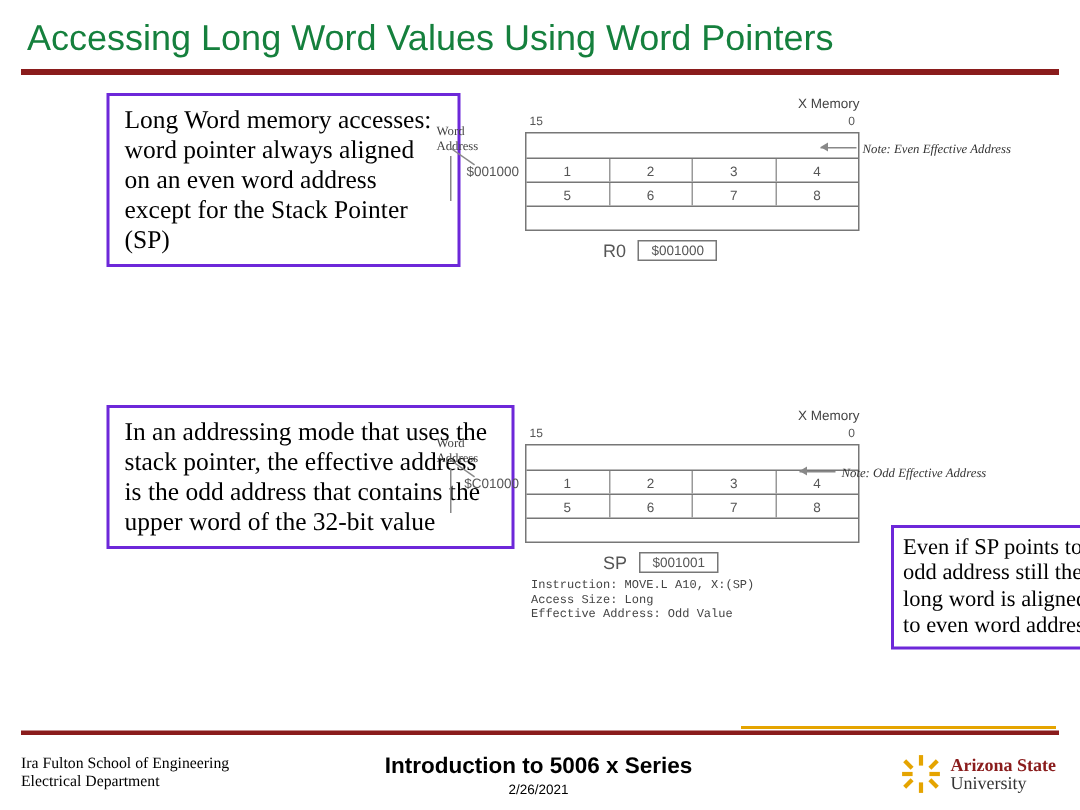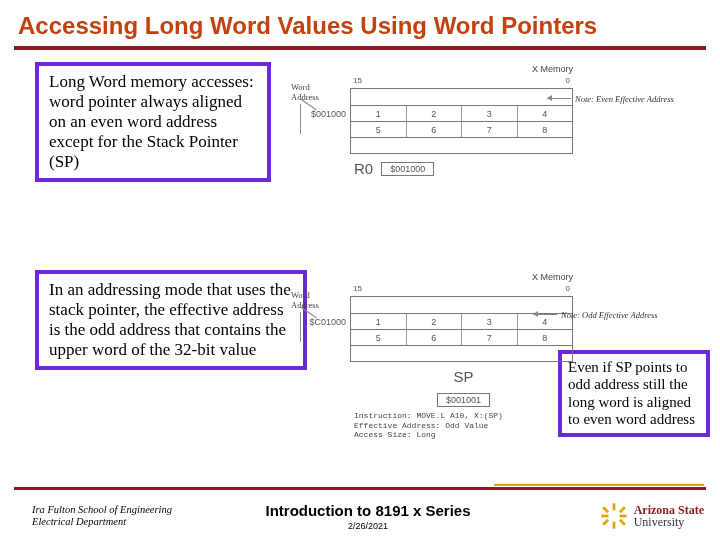--- a/index.html
+++ b/index.html
@@ -1,20 +1,20 @@
 <!DOCTYPE html>
 <html><head>
 <meta charset="utf-8">
 <style>
   * { box-sizing: border-box; margin: 0; padding: 0; }
   body { width: 720px; height: 540px; font-family: "Times New Roman", Times, serif; background: #fff; position: relative; overflow: hidden; }
-  .slide-title { font-family: Arial, Helvetica, sans-serif; font-weight: bold; font-size: 24px; padding: 12px 18px 6px 18px; color: #c2410c; }
+  .slide-title { font-family: Arial, Helvetica, sans-serif; font-weight: normal; font-size: 24px; padding: 12px 18px 6px 18px; color: #15803d; }
   .title-rule { height: 4px; background: #8a1c1c; margin: 0 14px 0 14px; }
   .content { position: relative; padding: 16px 14px 0 35px; }
-  .textbox { border: 4px solid #6d28d9; background: #fff; padding: 6px 8px 6px 10px; font-size: 17px; line-height: 1.18; }
+  .textbox { border: 2px solid #6d28d9; background: #fff; padding: 6px 8px 6px 10px; font-size: 17px; line-height: 1.18; margin-left: 36px; }
   .box1 { position: absolute; top: 12px; left: 35px; width: 236px; }
   .box2 { position: absolute; top: 220px; left: 35px; width: 272px; }
   .box3 { position: absolute; top: 300px; left: 558px; width: 152px; font-size: 15px; line-height: 1.15; padding: 5px 6px; }
   .diagram { position: absolute; font-family: Arial, Helvetica, sans-serif; font-size: 9px; color: #555; }
   .dia1 { top: 14px; left: 288px; width: 285px; }
   .dia2 { top: 222px; left: 288px; width: 285px; }
   .mem-lbl { text-align: right; font-size: 9px; margin-bottom: 2px; color: #444; }
   .dia-row { display: flex; align-items: stretch; }
   .addr-col { width: 62px; text-align: right; padding-right: 4px; display: flex; flex-direction: column; }
   .addr-col .sp { height: 18px; }
@@ -27,32 +27,32 @@
   .mrow:first-child { border-top: none; }
   .mcell { flex: 1; border-right: 1px solid #999; text-align: center; font-size: 9px; line-height: 16px; }
   .mcell:last-child { border-right: none; }
   .note { position: absolute; font-size: 8.5px; font-style: italic; color: #333; white-space: nowrap; }
   .note1 { top: 44px; left: 575px; }
   .note2 { top: 260px; left: 561px; }
   .note::before { content: ""; position: absolute; left: -28px; top: 4px; width: 24px; height: 1px; background: #888; }
   .note::after { content: ""; position: absolute; left: -28px; top: 1px; border-right: 5px solid #888; border-top: 3px solid transparent; border-bottom: 3px solid transparent; }
   .reg-row { margin-top: 6px; display: flex; align-items: center; gap: 8px; }
   .reg-box { border: 1px solid #777; padding: 1px 8px; font-size: 9px; background: #fff; }
-  .reg-lbl { font-size: 15px; }
+  .reg-lbl { font-size: 12px; margin-left: 48px; }
   .caption { font-size: 8px; line-height: 1.2; margin-top: 4px; color: #444; text-align: left; padding-left: 66px; font-family: Liberation Mono, monospace; }
   .wptr { position: absolute; font-size: 8.5px; color: #444; }
   .wptr1 { top: 32px; left: 291px; }
   .wptr2 { top: 240px; left: 291px; }
   .wptr-ln1 { position: absolute; top: 54px; left: 300px; width: 1px; height: 30px; background: #888; }
   .wptr-ln1::after { content: ""; position: absolute; top: -6px; left: 0; width: 20px; height: 1px; background: #888; transform: rotate(35deg); transform-origin: left; }
   .wptr-ln2 { position: absolute; top: 262px; left: 300px; width: 1px; height: 30px; background: #888; }
   .wptr-ln2::after { content: ""; position: absolute; top: -6px; left: 0; width: 20px; height: 1px; background: #888; transform: rotate(35deg); transform-origin: left; }
   .footer-rule { position: absolute; left: 14px; right: 14px; bottom: 50px; height: 3px; background: #8a1c1c; }
   .footer { position: absolute; left: 0; right: 0; bottom: 0; height: 48px; display: flex; align-items: center; }
-  .foot-left { flex: 1; font-style: italic; font-size: 10.5px; line-height: 1.15; padding-left: 32px; color: #000; }
+  .foot-left { flex: 1; font-size: 10.5px; line-height: 1.15; padding-left: 14px; color: #000; }
   .foot-center { flex: 1.2; text-align: center; }
   .foot-center .ft { font-family: Arial, Helvetica, sans-serif; font-weight: bold; font-size: 15px; }
   .foot-center .fd { font-family: Arial, Helvetica, sans-serif; font-size: 9px; margin-top: 2px; }
   .foot-right { flex: 1; display: flex; justify-content: flex-end; align-items: center; padding-right: 16px; gap: 6px; }
   .asu-logo { width: 28px; height: 28px; }
   .asu-logo svg { width: 100%; height: 100%; }
   .asu-txt { font-family: "Times New Roman", serif; font-size: 12px; line-height: 1.0; }
   .asu-txt .t1 { color: #8a1c1c; font-weight: bold; }
   .asu-txt .t2 { color: #333; }
   .acc-line { position: absolute; right: 16px; bottom: 54px; width: 210px; height: 2px; background: #e5a400; }
@@ -155,43 +155,43 @@
           <div class="mcell">5</div>
           <div class="mcell">6</div>
           <div class="mcell">7</div>
           <div class="mcell">8</div>
         </div>
         <div class="mrow">
             <div class="mcell"></div>
           </div>
       </div>
     </div>
-    <div class="reg-row" style="padding-left:66px;flex-direction:column;">
+    <div class="reg-row" style="padding-left:66px;">
       <span class="reg-lbl">SP</span>
       <span class="reg-box">$001001</span>
     </div>
     <div class="caption">
       <div>Instruction: MOVE.L A10, X:(SP)</div>
+      <div>Access Size: Long</div>
       <div>Effective Address: Odd Value</div>
-      <div>Access Size: Long</div>
     </div>
   </div>
   <div class="note note2">Note: Odd Effective Address</div>
 
 </div>
 
 <div class="acc-line"></div>
 <div class="footer-rule"></div>
 <div class="footer">
   <div class="foot-left">
     <div>Ira Fulton School of Engineering</div>
     <div>Electrical Department</div>
   </div>
   <div class="foot-center">
-    <div class="ft">Introduction to 8191 x Series</div>
+    <div class="ft">Introduction to 5006 x Series</div>
     <div class="fd">2/26/2021</div>
   </div>
   <div class="foot-right">
     <div class="asu-logo">
       <svg viewBox="0 0 40 40">
           <g fill="#e5a400">
         <rect x="18" y="2" width="4" height="10"></rect>
             <rect x="18" y="28" width="4" height="10"></rect>
         <rect x="2" y="18" width="10" height="4"></rect>
             <rect x="28" y="18" width="10" height="4"></rect>

